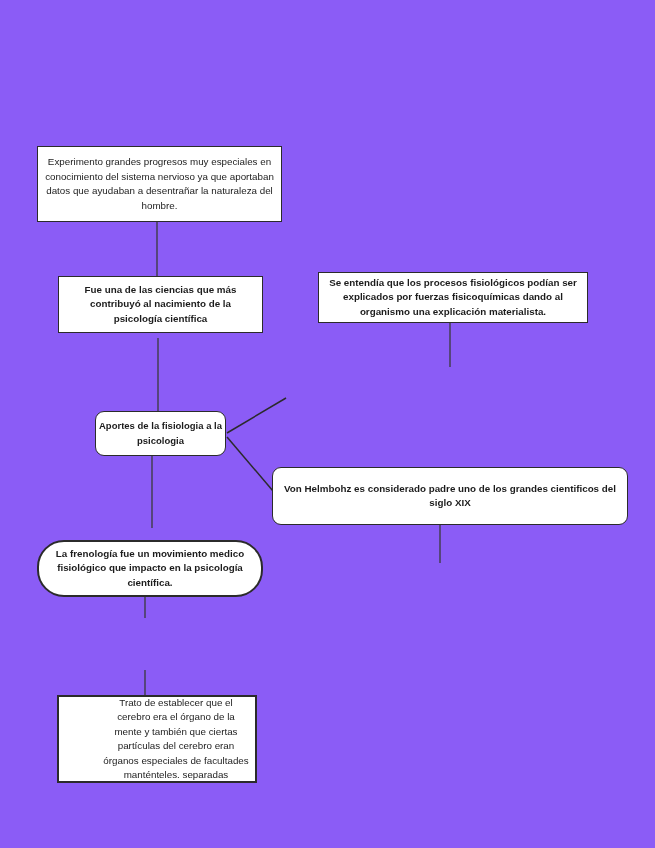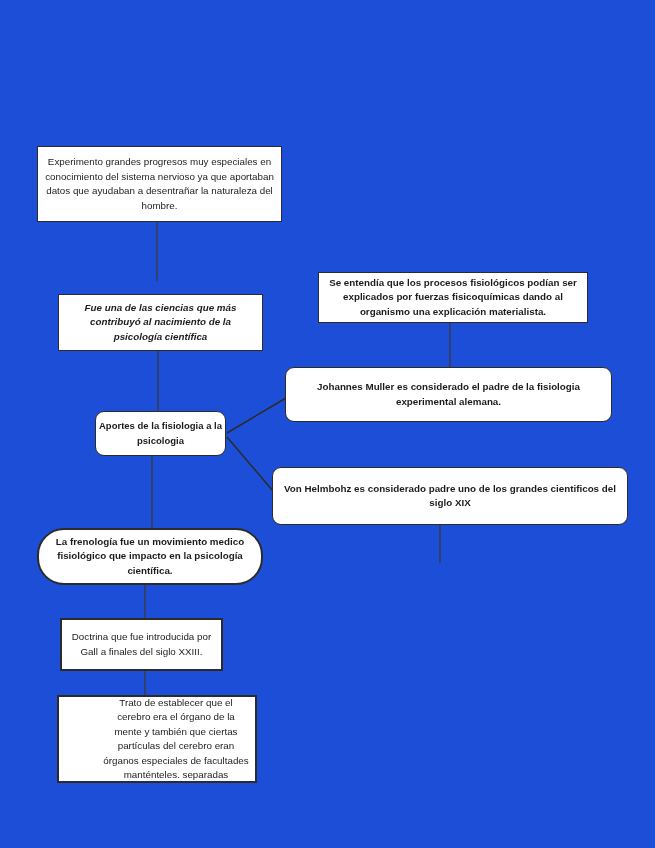--- a/index.html
+++ b/index.html
@@ -5,21 +5,21 @@
   html, body {
     margin: 0;
     padding: 0;
     background: #ffffff;
     font-family: "Liberation Sans", sans-serif;
   }
   .page {
     position: relative;
     width: 655px;
     height: 848px;
-    background: #1d4ed8;
+    background: #8b5cf6;
     overflow: hidden;
   }
   .connectors {
     position: absolute;
     left: 0;
     top: 0;
     pointer-events: none;
   }
   .box {
     position: absolute;
@@ -63,46 +63,40 @@
     <line x1="450" y1="322" x2="450" y2="367" stroke="#3a3a3a" stroke-width="1.3"></line>
     <line x1="440" y1="524" x2="440" y2="563" stroke="#3a3a3a" stroke-width="1.3"></line>
     <line x1="227" y1="433" x2="286" y2="398" stroke="#2b2b2b" stroke-width="1.5"></line>
     <line x1="227" y1="437" x2="273" y2="491" stroke="#2b2b2b" stroke-width="1.5"></line>
   </svg>
 
   <div class="box" style="left:37px; top:146px; width:245px; height:76px;">
     <span>Experimento grandes progresos muy especiales en conocimiento del sistema nervioso ya que aportaban datos que ayudaban a desentrañar la naturaleza del hombre.</span>
   </div>
 
-  <div class="box bold" style="left:58px; top:294px; width:205px; height:57px;font-style:italic;">
+  <div class="box bold" style="left:58px; top:276px; width:205px; height:57px;">
     <span>Fue una de las ciencias que más contribuyó al nacimiento de la psicología científica</span>
   </div>
 
   <div class="box" style="left:318px; top:272px; width:270px; height:51px;font-weight:bold;">
     <span>Se entendía que los procesos fisiológicos podían ser explicados por fuerzas fisicoquímicas dando al organismo una explicación materialista.</span>
   </div>
 
-  <div class="box rounded bold" style="left:285px; top:367px; width:327px; height:55px;">
-    <span>Johannes Muller es considerado el padre de la fisiologia experimental alemana.</span>
-  </div>
 
   <div class="box rounded bold" style="left:95px; top:411px; width:131px; height:45px; font-size:9.5px; padding:1px 3px;">
     <span>Aportes de la fisiologia  a la psicologia</span>
   </div>
 
   <div class="box rounded bold" style="left:272px; top:467px; width:356px; height:58px;">
     <span>Von Helmbohz es  considerado padre uno de los grandes cientificos del siglo XIX</span>
   </div>
 
-  <div class="box thick bold" style="left:37px; top:528px; width:226px; height:57px;border-radius:27px;">
+  <div class="box thick bold" style="left:37px; top:540px; width:226px; height:57px;border-radius:27px;">
     <span>La frenología fue un movimiento medico fisiológico que impacto en la psicología científica.</span>
   </div>
 
 
-  <div class="box thick" style="left:60px; top:618px; width:163px; height:53px;">
-    <span>Doctrina que fue introducida por Gall a finales del siglo XXIII.</span>
-  </div>
 
   <div class="box thick" style="left:57px; top:695px; width:200px; height:88px;padding-left:44px;">
     <span>Trato de establecer que el cerebro era el órgano de la mente y también que ciertas partículas del cerebro eran órganos especiales de facultades manténteles. separadas</span>
   </div>
 
 </div>
 
 </body></html>

